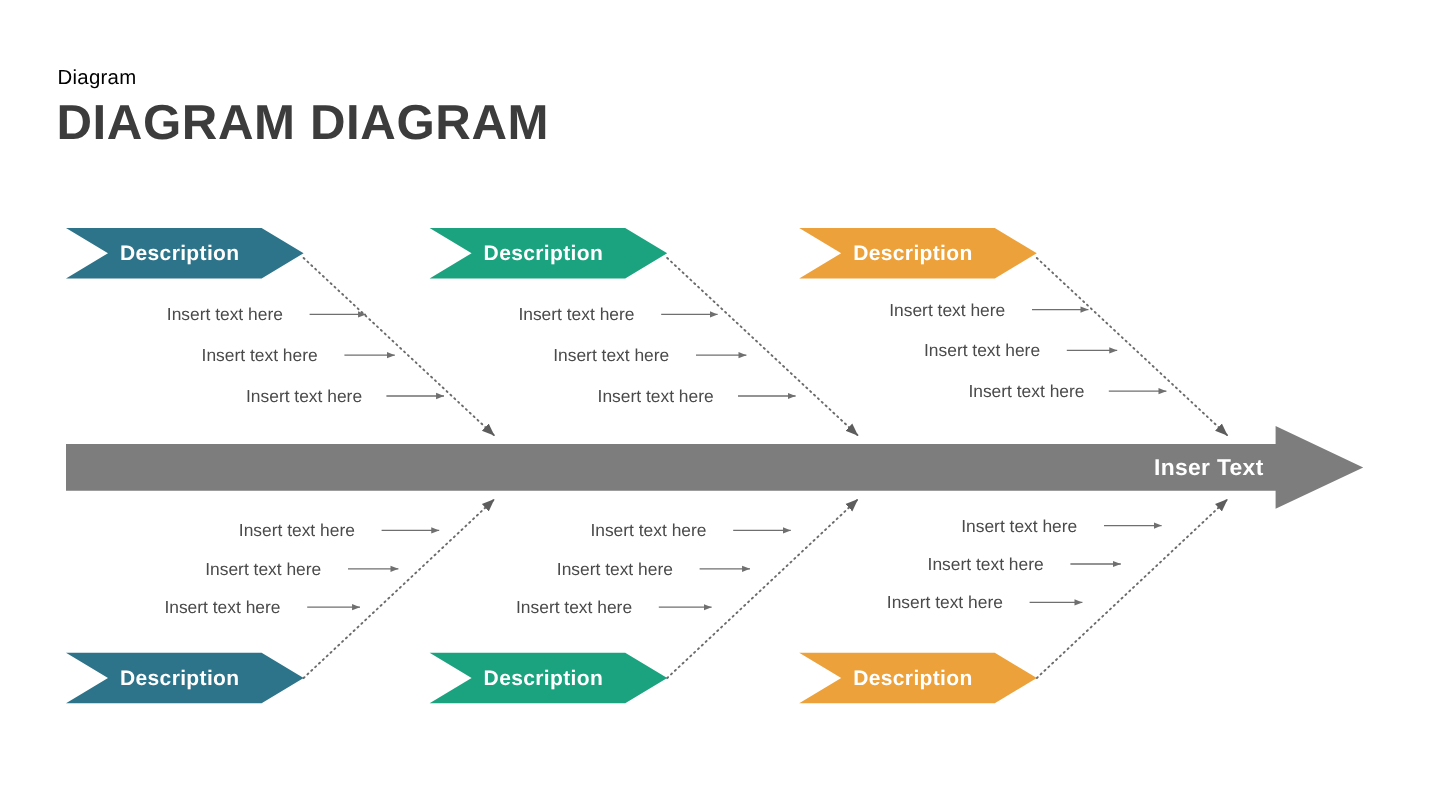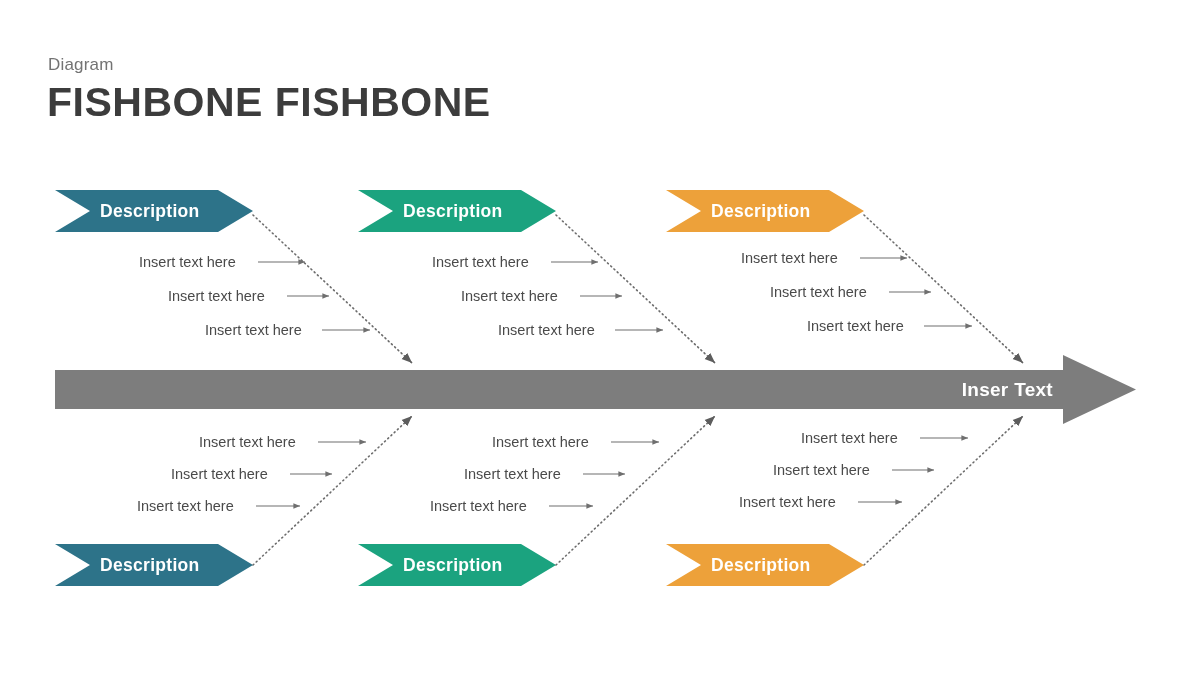--- a/index.html
+++ b/index.html
@@ -22,21 +22,21 @@
     height: 675px;
     background: #ffffff;
   }
   
   .kicker {
     position: absolute;
     left: 48px;
     top: 55px;
     font-size: 17px;
     font-weight: 400;
-    color: #737373;
+    color: #000000;
     letter-spacing: 0.2px;
   }
   .title {
     position: absolute;
     left: 47px;
     top: 80px;
     font-size: 41px;
     font-weight: 700;
     color: #3c3c3c;
     letter-spacing: 0.5px;
@@ -82,21 +82,21 @@
     stroke-width: 1.1;
     fill: none;
   }
 </style>
 </head>
 <body>
 
 <div id="slide">
 
   <div class="kicker">Diagram</div>
-  <div class="title">FISHBONE FISHBONE</div>
+  <div class="title">DIAGRAM DIAGRAM</div>
 
   <svg id="fishbone" viewBox="0 0 1200 675">
     <defs>
       <marker id="twigArrow" markerWidth="7" markerHeight="7" refX="6" refY="3" orient="auto">
         <path d="M0,0.6 L6,3 L0,5.4 Z" fill="#6f6f6f"></path>
       </marker>
       <marker id="boneArrow" markerWidth="8" markerHeight="8" refX="6.5" refY="3.2" orient="auto">
         <path d="M0,0.6 L6.6,3.2 L0,5.8 Z" fill="#5d5d5d"></path>
       </marker>
     </defs>

